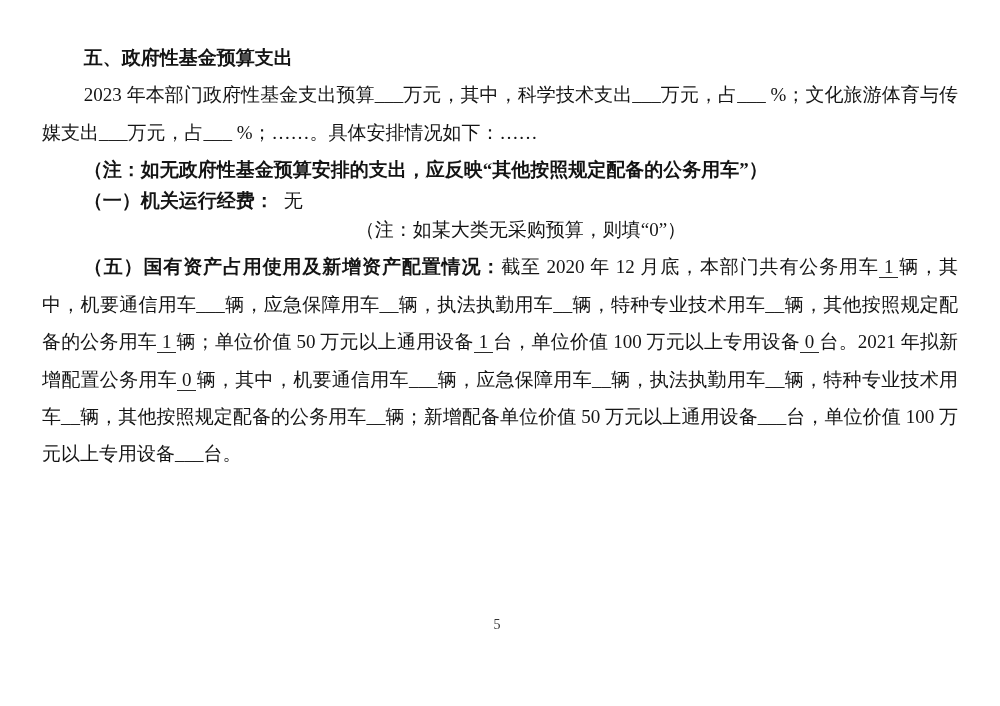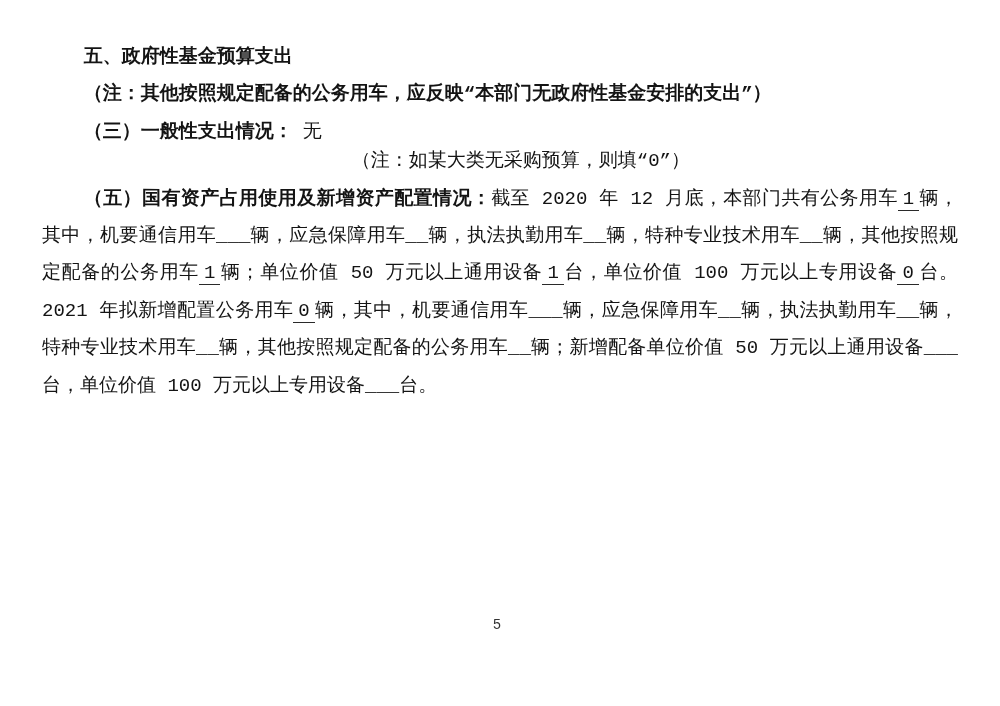--- a/index.html
+++ b/index.html
@@ -3,21 +3,21 @@
 <meta charset="utf-8">
 <style>
   * { margin: 0; padding: 0; box-sizing: border-box; }
   html, body { background: #ffffff; }
   .page {
     position: relative;
     width: 1000px;
     height: 706px;
     background: #ffffff;
     color: #141414;
-    font-family: Liberation Mono, monospace;
+    font-family: Liberation Serif, serif;
     font-size: 19px;
     overflow: hidden;
   }
   .content {
     position: absolute;
     left: 42px;
     top: 39px;
     width: 916px;
   }
   .content p {
@@ -45,29 +45,30 @@
   }
 </style>
 </head>
 <body>
 
 <div class="page">
   <div class="content">
 
     <p class="bold">五、政府性基金预算支出</p>
 
+    <p class="justify">2023 年本部门政府性基金支出预算___万元，其中，科学技术支出___万元，占___ %；文化旅游体育与传媒支出___万元，占___ %；……。具体安排情况如下：……</p>
 
-    <p class="bold">（注：其他按照规定配备的公务用车，应反映“本部门无政府性基金安排的支出”）</p>
+    <p class="bold">（注：如无政府性基金预算安排的支出，应反映“其他按照规定配备的公务用车”）</p>
 
 
+    <p class="tight-a">
+      <span class="bold">（一）机关运行经费：</span><span class="val">无</span>
+    </p>
 
 
-    <p>
-      <span class="bold">（三）一般性支出情况：</span><span class="val">无</span>
-    </p>
 
 
     <p class="tight-b">（注：如某大类无采购预算，则填“0”）</p>
 
     <p class="justify">
       <span class="bold">（五）国有资产占用使用及新增资产配置情况：</span><span>截至 2020 年 12 月底，本部门共有公务用车</span><span class="u">1</span><span>辆，其中，机要通信用车___辆，应急保障用车__辆，执法执勤用车__辆，特种专业技术用车__辆，其他按照规定配备的公务用车</span><span class="u">1</span><span>辆；单位价值 50 万元以上通用设备</span><span class="u">1</span><span>台，单位价值 100 万元以上专用设备</span><span class="u">0</span><span>台。2021 年拟新增配置公务用车</span><span class="u">0</span><span>辆，其中，机要通信用车___辆，应急保障用车__辆，执法执勤用车__辆，特种专业技术用车__辆，其他按照规定配备的公务用车__辆；新增配备单位价值 50 万元以上通用设备___台，单位价值 100 万元以上专用设备___台。</span>
     </p>
 
   </div>
 

